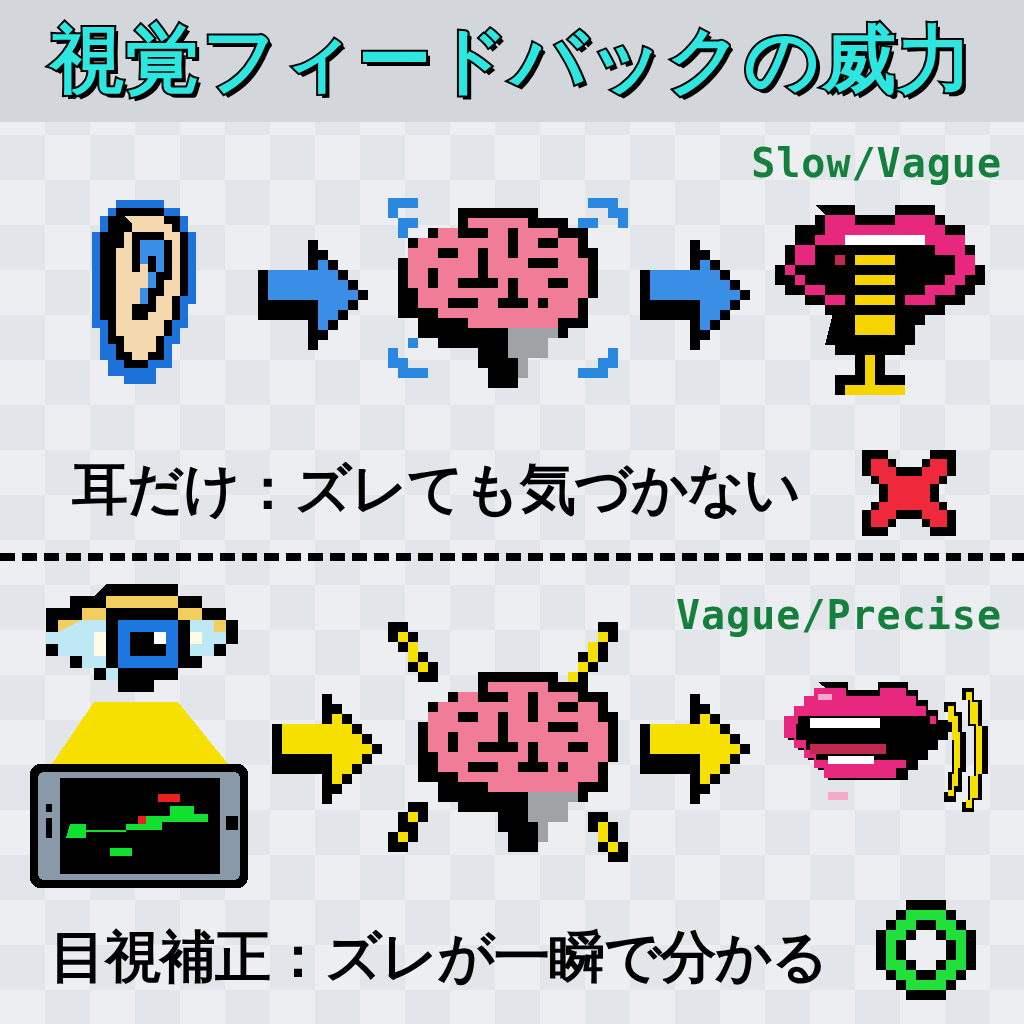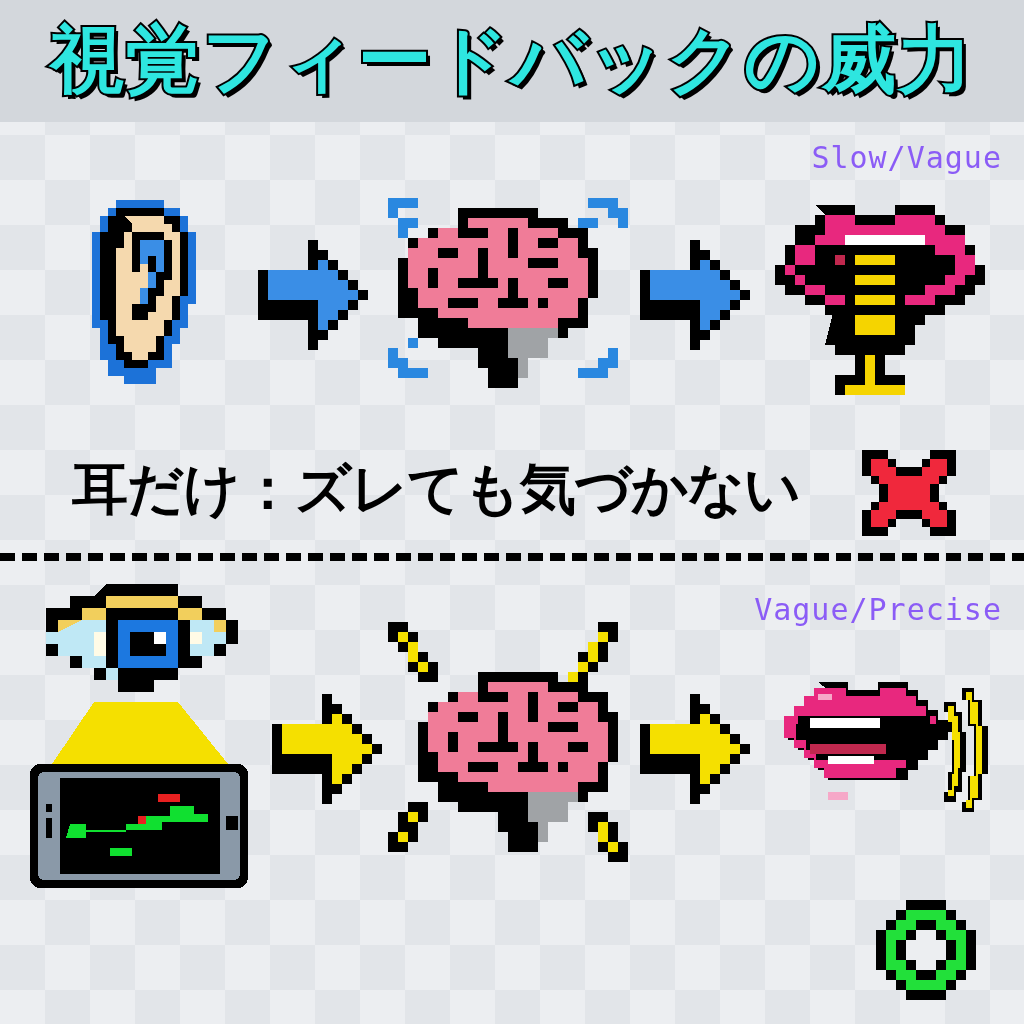--- a/index.html
+++ b/index.html
@@ -22,22 +22,22 @@
     font-family:"DejaVu Sans Mono", monospace;
     font-weight:bold; font-size:74px; letter-spacing:2px;
     color:#2ee6e0;
     -webkit-text-stroke:4px #000;
     paint-order:stroke fill;
     text-shadow:4px 4px 0 #000;
     text-align:center;
   }
   .speed-label {
     position:absolute; right:22px;
-    font-family:"DejaVu Sans Mono", monospace; font-weight:normal;
-    font-size:30px; color:#8b5cf6; letter-spacing:1px;
+    font-family:"DejaVu Sans Mono", monospace; font-weight:bold;
+    font-size:40px; color:#15803d; letter-spacing:1px;
   }
   .icon { position:absolute; }
   .icon svg { display:block; shape-rendering:crispEdges; }
   .caption {
     position:absolute; left:0; width:1024px;
     display:flex; align-items:center;
     font-family:Liberation Mono, monospace; font-weight:bold;
     color:#000;
   }
   .caption .text { font-size:56px; letter-spacing:-1px; }
@@ -212,20 +212,21 @@
     <g>
       <path d="M186 20h12v10h6v20h4v40h-4v20h-6v10h-12v-10h4v-20h4v-40h-4v-20h-4z" fill="#000"></path>
       <path d="M190 24h6v10h4v16h2v36h-2v18h-4v10h-6v-6h4v-16h2v-34h-2v-18h-4z" fill="#f5e000"></path>
       <path d="M204 6h12v12h8v26h6v48h-6v26h-8v12h-12v-10h6v-26h6v-50h-6v-26h-6z" fill="#000"></path>
       <path d="M208 10h6v10h6v24h4v48h-4v24h-6v10h-6v-8h4v-24h6v-52h-6v-24h-4z" fill="#f5e000"></path>
     </g>
   </svg>
 </div>
 
 <div class="caption" style="top:918px;height:80px">
+  <span class="text" style="margin-left:50px">目視補正：ズレが一瞬で分かる</span>
   <span class="icon" style="position:absolute;left:876px;top:-20px">
     <svg width="100" height="104" viewBox="0 0 10 10">
       <path d="M3 0h4v1h1v1h1v1h1v4h-1v1h-1v1h-1v1h-4v-1h-1v-1h-1v-1h-1v-4h1v-1h1v-1h1z" fill="#000"></path>
       <path d="M3 1h4v1h1v1h1v4h-1v1h-1v1h-4v-1h-1v-1h-1v-4h1v-1h1z" fill="#22e03a"></path>
       <path d="M4 2h2v1h1v1h1v2h-1v1h-1v1h-2v-1h-1v-1h-1v-2h1v-1h1z" fill="#000"></path>
       <path d="M4 3h2v1h1v2h-1v1h-2v-1h-1v-2h1z" fill="#eceef1"></path>
     </svg>
   </span>
 </div>
 

